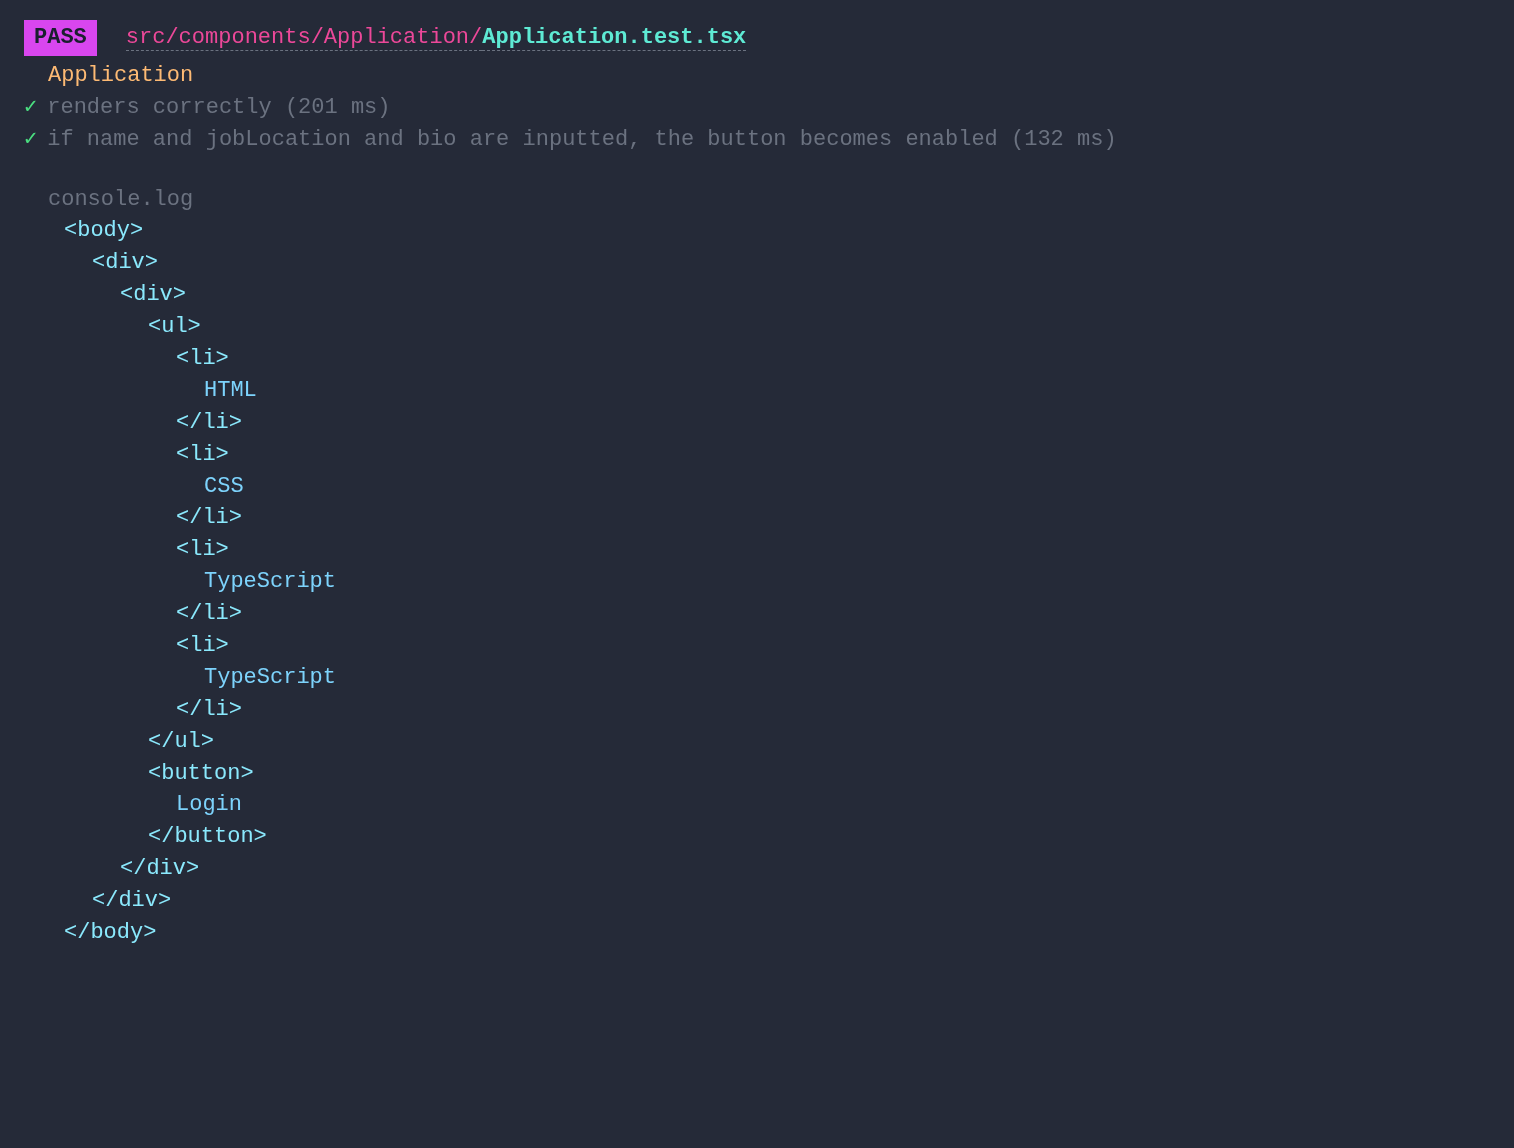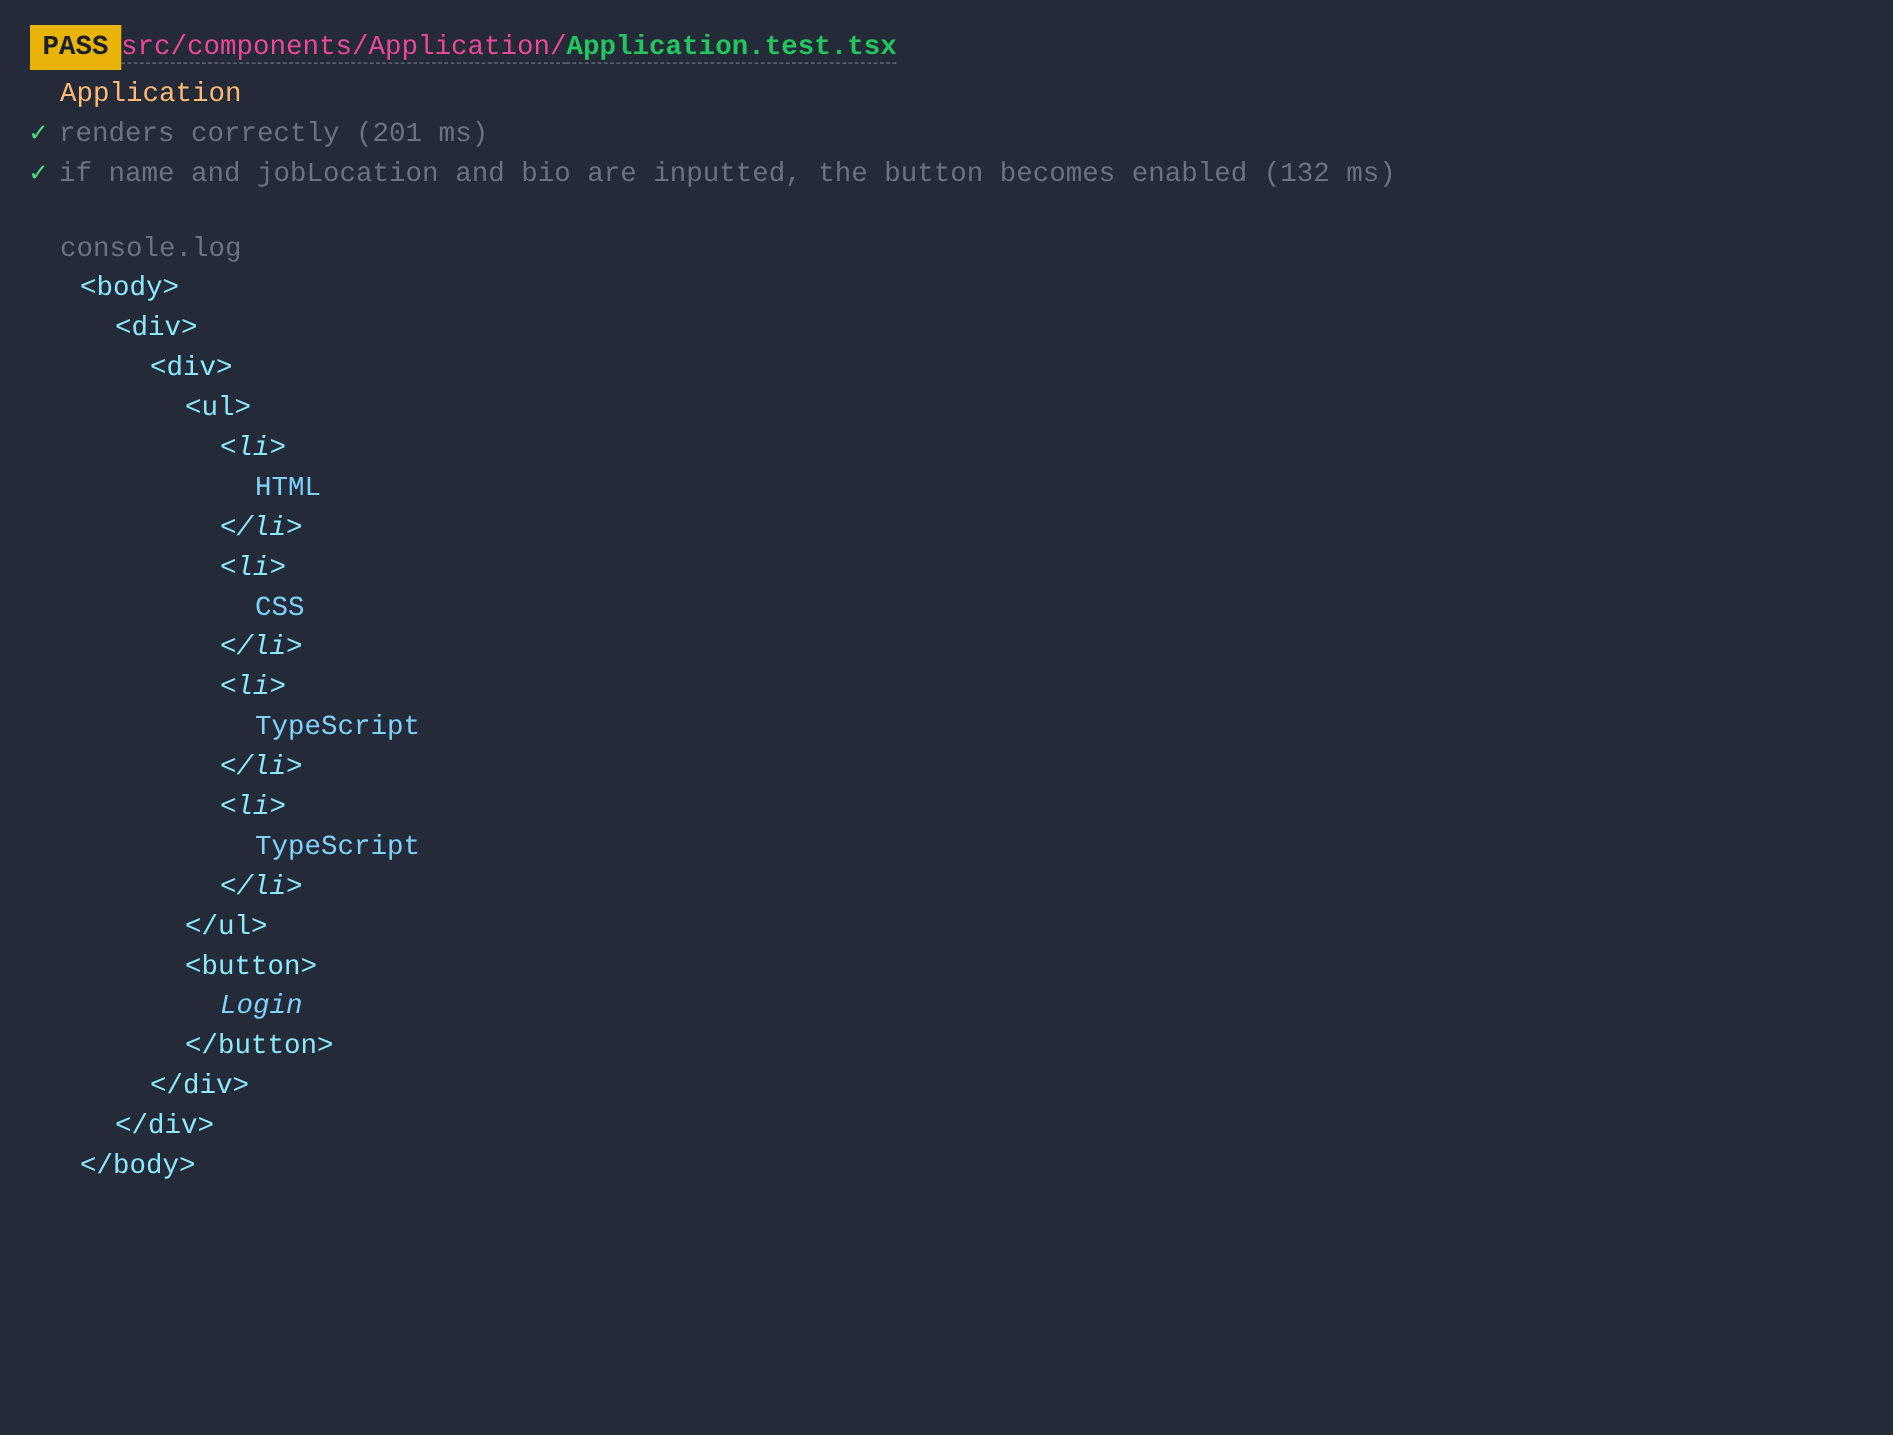--- a/index.html
+++ b/index.html
@@ -12,35 +12,35 @@
       font-family: 'SF Mono', 'Monaco', 'Menlo', 'Consolas', 'Courier New', monospace;
       font-size: 22px;
       line-height: 1.45;
       color: #d8dee9;
       padding: 20px 24px;
       width: 1514px;
       min-height: 1148px;
     }
     .pass-badge {
       display: inline-block;
-      background-color: #eab308;
+      background-color: #d946ef;
       color: #1a1f2e;
       font-weight: bold;
       padding: 2px 10px;
-      margin-right: 0;
+      margin-right: 29px;
     }
     .file-path {
       color: #6b7280;
     }
     .file-path .dimmed {
       color: #ec4899;
       border-bottom: 1px dashed #6b7280;
     }
     .file-path .file-name {
-      color: #22c55e;
+      color: #5eead4;
       font-weight: bold;
       border-bottom: 1px dashed #6b7280;
     }
     .suite-name {
       color: #fdba74;
       margin-left: 24px;
       margin-top: 4px;
     }
     .test-line {
       color: #6b7280;
@@ -66,21 +66,21 @@
     .tag {
       color: #8be9fd;
     }
     .content {
       color: #7dd3fc;
     }
     .indent-1 { padding-left: 0; }
     .indent-2 { padding-left: 28px; }
     .indent-3 { padding-left: 56px; }
     .indent-4 { padding-left: 84px; }
-    .indent-5 { padding-left: 112px; font-style: italic; }
+    .indent-5 { padding-left: 112px; }
     .indent-6 { padding-left: 140px; }
   </style>
 </head>
 <body>
 
 <div>
   <span class="pass-badge">PASS</span><span class="file-path"><span class="dimmed">src/components/Application/</span><span class="file-name">Application.test.tsx</span></span>
 </div>
 
 <div class="suite-name">Application</div>

